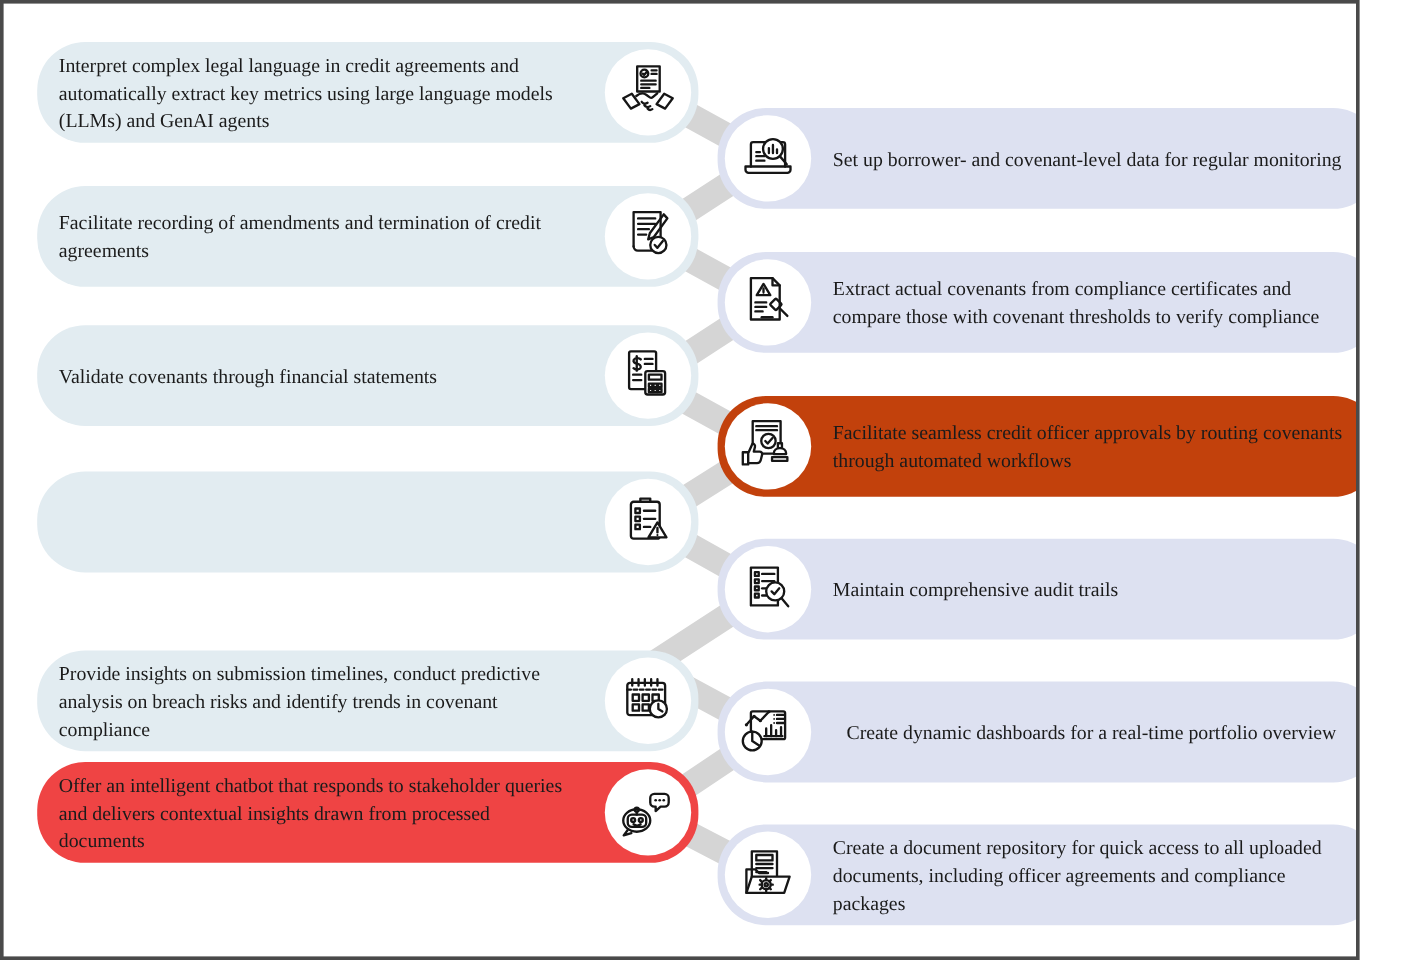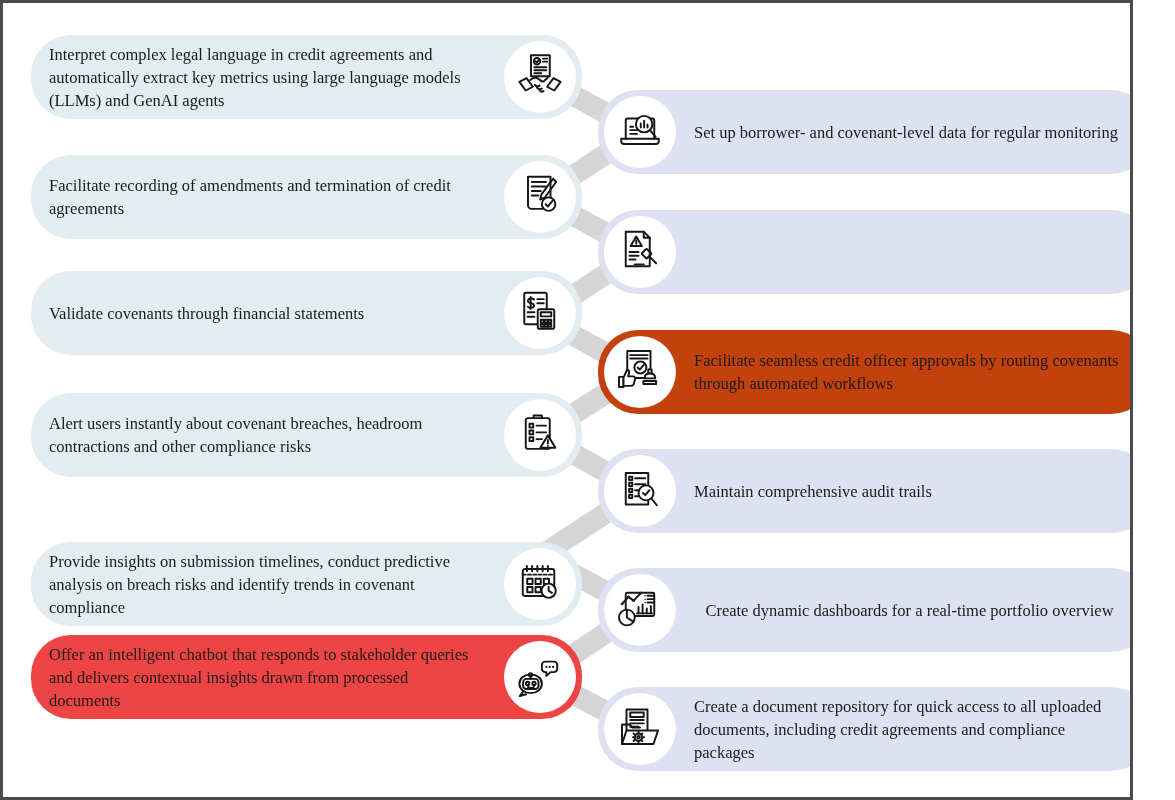--- a/index.html
+++ b/index.html
@@ -73,21 +73,20 @@
  <rect x="33" y="41" width="3.8" height="3.8"></rect>
             <rect x="38.1" y="41" width="3.8" height="3.8"></rect>
             <rect x="43.2" y="41" width="3.8" height="3.8"></rect>
  <rect x="33" y="46.6" width="3.8" height="3.8"></rect>
             <rect x="38.1" y="46.6" width="3.8" height="3.8"></rect>
             <rect x="43.2" y="46.6" width="3.8" height="3.8"></rect>
           </svg>
         </span>
       </div>
       <div class="pill left" style="top: 390px; background: rgb(226, 236, 241);">
-        <span class="pill-text">Alert users instantly about covenant breaches, headroom contractions and other compliance risks</span>
         <span class="icon-circle">
           <svg width="48" height="48" viewBox="0 0 64 64" fill="none" stroke="#161616" stroke-width="2.6" stroke-linecap="round" stroke-linejoin="round">
  <rect x="13" y="9.5" width="32" height="41" rx="3"></rect>
  <path d="M23.5 9.5V6h11v3.5"></path>
  <rect x="18" y="17" width="5" height="5"></rect>
             <path d="M27.5 19.5H40"></path>
  <rect x="18" y="26" width="5" height="5"></rect>
             <path d="M27.5 28.5H40"></path>
  <rect x="18" y="35" width="5" height="5"></rect>
             <path d="M27.5 37.5h7"></path>
@@ -142,20 +141,21 @@
  <path d="M13 41V16.5a2.5 2.5 0 0 1 2.5-2.5h33a2.5 2.5 0 0 1 2.5 2.5V41"></path>
  <path d="M7 41h50v3.5a3.5 3.5 0 0 1-3.5 3.5h-43A3.5 3.5 0 0 1 7 44.5z"></path>
  <path d="M19 29.5h9M19 34.5h9M19 25h4"></path>
  <circle cx="37.5" cy="21.5" r="11" fill="#fff"></circle>
  <path d="M33 26v-5.5M37.5 26v-9M42 26v-4"></path>
  <path d="M45.8 30.3l7 8.2"></path>
           </svg>
         </span>
       </div>
       <div class="pill right" style="top: 207px; background: rgb(221, 225, 241);">
+        <span class="pill-text">Extract actual covenants from compliance certificates and compare those with covenant thresholds to verify compliance</span>
         <span class="icon-circle">
           <svg width="48" height="48" viewBox="0 0 64 64" fill="none" stroke="#161616" stroke-width="2.6" stroke-linecap="round" stroke-linejoin="round">
  <path d="M13 51V5h24l8 8v38z"></path>
  <path d="M37 5v8h8"></path>
  <path d="M27 11.5l7.5 12.5H19.5z"></path>
  <path d="M27 16.5v4"></path>
  <circle cx="27" cy="22.8" r="1.1" fill="#161616" stroke="none"></circle>
  <path d="M18 32h12M18 37h12M18 42h8"></path>
  <rect x="36" y="29.5" width="9.5" height="9.5" rx="1.2" transform="rotate(45 40.8 34.2)"></rect>
  <path d="M45 38.5l8.5 8.5"></path>
@@ -213,21 +213,21 @@
             <circle cx="38.8" cy="17.5" r="1" fill="#161616" stroke="none"></circle>
             <circle cx="38.8" cy="22" r="1" fill="#161616" stroke="none"></circle>
  <circle cx="14.5" cy="42" r="10.5" fill="#fff"></circle>
  <path d="M14.5 42V31.5M14.5 42l8.5 5.5"></path>
  <path d="M30 36.5V28M35.5 36.5V24.5M41 36.5V30M46.5 36.5V26.5"></path>
  <path d="M28 36.5h20"></path>
           </svg>
         </span>
       </div>
       <div class="pill right" style="top: 684px; background: rgb(221, 225, 241);">
-        <span class="pill-text">Create a document repository for quick access to all uploaded documents, including credit agreements and compliance packages</span>
+        <span class="pill-text">Create a document repository for quick access to all uploaded documents, including officer agreements and compliance packages</span>
         <span class="icon-circle">
           <svg width="48" height="48" viewBox="0 0 64 64" fill="none" stroke="#161616" stroke-width="2.6" stroke-linecap="round" stroke-linejoin="round">
  <path d="M14 34V6h28v28"></path>
  <rect x="19" y="10" width="18" height="6"></rect>
  <path d="M19 20h18M19 24.5h18M19 29h11"></path>
  <path d="M8 52V26h10l4 4h10"></path>
  <path d="M8 52l6-18h42l-6 18z" fill="#fff"></path>
  <circle cx="30" cy="43" r="5" fill="#fff"></circle>
  <circle cx="30" cy="43" r="1.8"></circle>
  <path d="M30 38v-2.3M30 48v2.3M35 43h2.3M22.7 43H25M33.5 39.5l1.6-1.6M24.9 46.5l-1.6 1.6M33.5 46.5l1.6 1.6M24.9 39.5l-1.6-1.6"></path>

